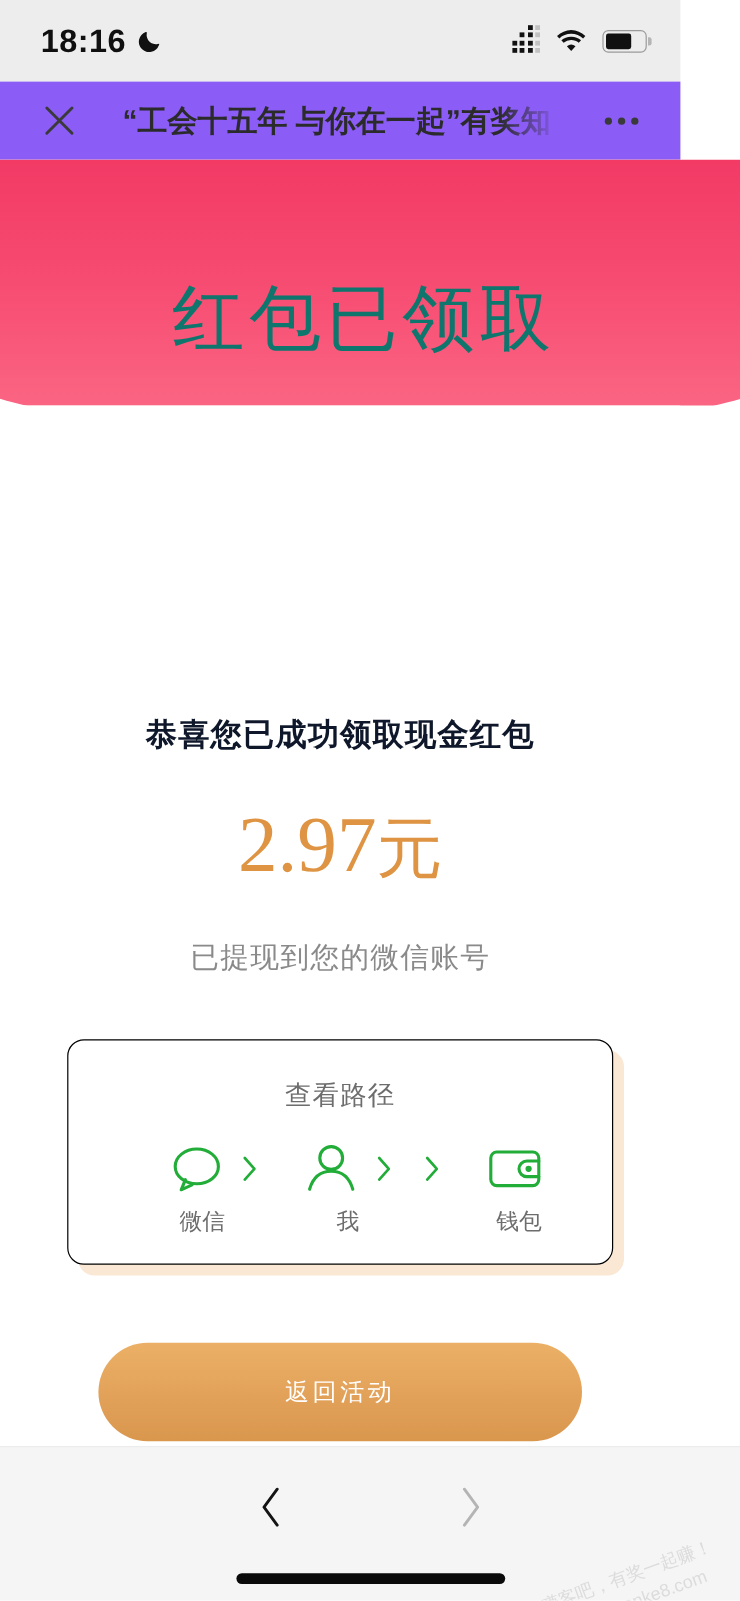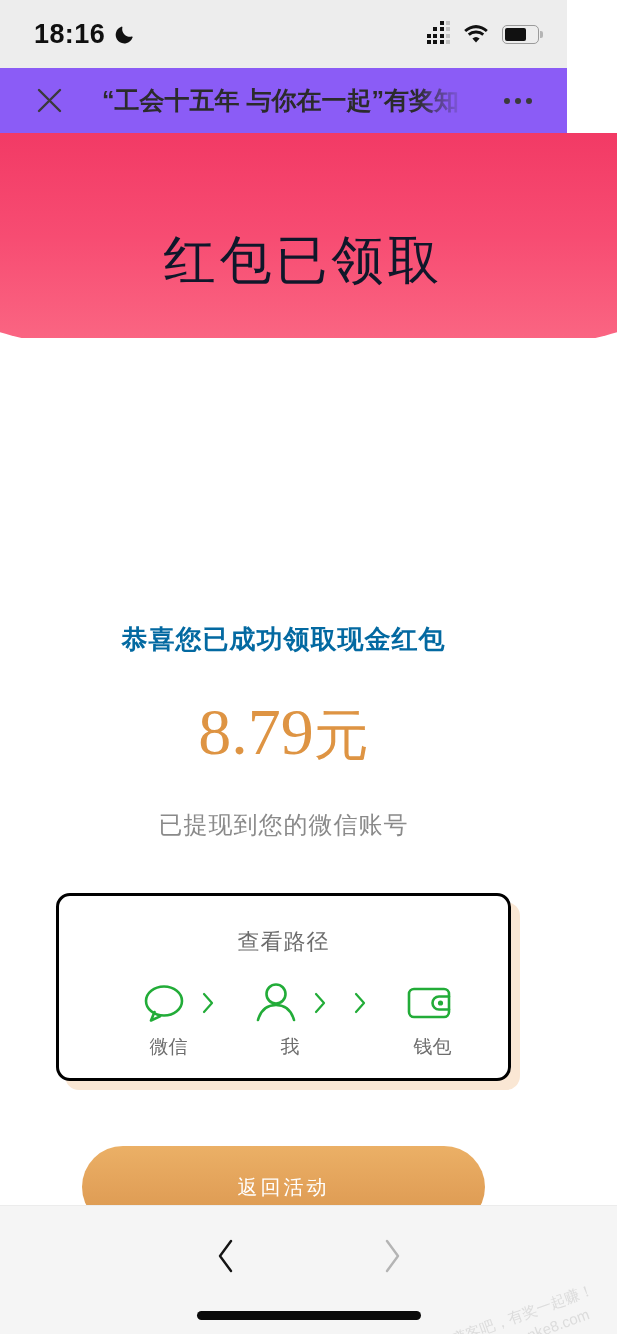--- a/index.html
+++ b/index.html
@@ -58,50 +58,50 @@
     position:relative; height:205px; width:617px; overflow:hidden;
   }
   .hero-bg{
     position:absolute; left:-8%; top:0; width:116%; height:230px;
     background:linear-gradient(180deg,#F23A65 0%,#F74C72 45%,#FB6B86 100%);
     border-bottom-left-radius:50% 62px;
     border-bottom-right-radius:50% 62px;
   }
   .hero-title{
     position:absolute; left:0; right:10px; top:93px; text-align:center;
-    font-size:52px; font-weight:500; color:#0f172a; letter-spacing:4px;
+    font-size:60px; font-weight:500; color:#0f766e; letter-spacing:4px;
   }
 
   
   .content{ position:relative; background:#fff; height:960px; }
 
   .congrats{
-    text-align:center; font-size:26px; font-weight:700; color:#0369a1;
-    letter-spacing:1px; padding-top:257px;margin-top:27px;
+    text-align:center; font-size:26px; font-weight:700; color:#0f172a;
+    letter-spacing:1px; padding-top:257px;
   }
   .amount{
     text-align:center; color:#DE9443; margin-top:42px;
     line-height:1;
   }
   .amount .num{ font-family:"Liberation Serif","DejaVu Serif",serif; font-size:66px; letter-spacing:0px; }
   .amount .unit{ font-size:55px; font-weight:400; letter-spacing:0px; }
 
   .subnote{
     text-align:center; font-size:24px; color:#8a8a8a; margin-top:44px; letter-spacing:1px;
   }
 
   
   .card-wrap{ position:relative; width:455px; margin:52px auto 0; }
   .card-shadow{
     position:absolute; left:9px; top:9px; width:455px; height:188px;
     background:#FAE7D4; border-radius:14px;
   }
   .card{
     position:relative; width:455px; height:188px; background:#fff;
-    border:3px solid #000000; border-radius:14px;
+    border:1px solid #000000; border-radius:14px;
     display:flex; flex-direction:column; align-items:center;
   }
   .card-title{ font-size:22px; color:#6d6d6d; font-weight:500; margin-top:31px; letter-spacing:1px; }
   .steps{ display:flex; align-items:flex-start; justify-content:center; margin-top:22px; }
   .step{ width:72px; display:flex; flex-direction:column; align-items:flex-end; }
   .step-icon{ height:48px; display:flex; align-items:center; justify-content:center; }
   .step-icon svg{ display:block; }
   .step-label{ font-size:19px; color:#6d6d6d; margin-top:7px; }
   .step-sep{ width:40px; height:48px; display:flex; align-items:center; justify-content:center; }
   .step-sep svg{ display:block; }
@@ -208,21 +208,21 @@
   <div class="hero">
     <div class="hero-bg"></div>
     <div class="hero-title">红包已领取</div>
   </div>
 
   <div class="content">
 
     <div class="congrats">恭喜您已成功领取现金红包</div>
 
     <div class="amount">
-      <span class="num">8.79</span><span class="unit">元</span>
+      <span class="num">2.97</span><span class="unit">元</span>
     </div>
 
     <div class="subnote">已提现到您的微信账号</div>
 
     <div class="card-wrap">
       <div class="card-shadow"></div>
       <div class="card">
         <div class="card-title">查看路径</div>
         <div class="steps">
 

